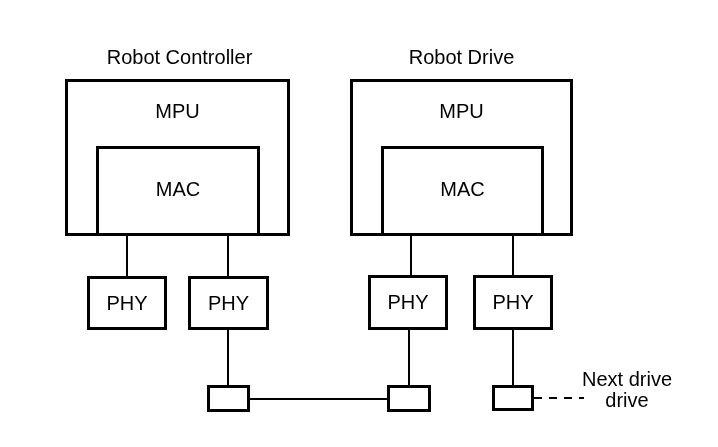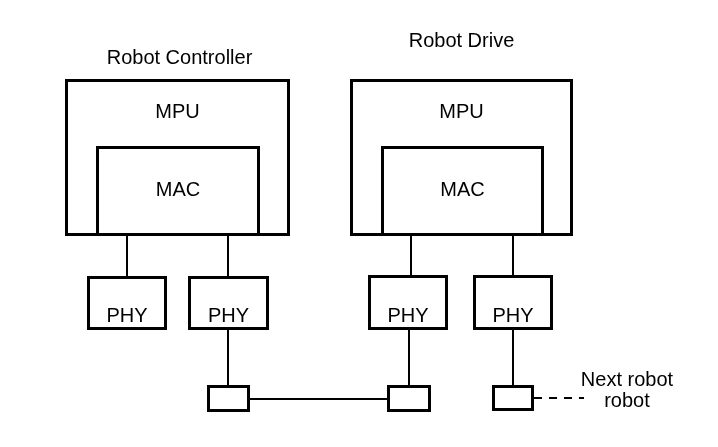--- a/index.html
+++ b/index.html
@@ -25,21 +25,21 @@
   .label {
     position: absolute;
     font-size: 20px;
     line-height: 21px;
     text-align: center;
     color: #000000;
     white-space: nowrap;
   }
   .phy {
     display: flex;
-    align-items: flex-end;
+    align-items: center;
     justify-content: center;
     font-size: 20px;
   }
   .vline {
     position: absolute;
     width: 2px;
     background: #000000;
   }
   .hline {
     position: absolute;
@@ -63,21 +63,21 @@
   .g1-maclbl  { left: 96px;  top: 179px; width: 164px; }
   .g1-line1   { left: 126px; top: 236px; height: 40px; }
   .g1-line2   { left: 227px; top: 236px; height: 40px; }
   .g1-phy1    { left: 87px;  top: 276px; width: 80px;  height: 54px; }
   .g1-phy2    { left: 188px; top: 276px; width: 81px;  height: 54px; }
   .g1-opt     { left: 76px;  top: 337px; width: 110px; }
   .g1-line3   { left: 227px; top: 330px; height: 55px; }
   .conn-a     { left: 207px; top: 385px; width: 43px;  height: 27px; }
 
   
-  .g2-title   { left: 350px; top: 30px;  width: 223px; }
+  .g2-title   { left: 350px; top: 47px;  width: 223px; }
   .g2-outer   { left: 350px; top: 79px;  width: 223px; height: 157px; }
   .g2-mpu     { left: 350px; top: 101px; width: 223px; }
   .g2-mac     { left: 381px; top: 146px; width: 163px; height: 90px; }
   .g2-maclbl  { left: 381px; top: 179px; width: 163px; }
   .g2-line1   { left: 410px; top: 236px; height: 40px; }
   .g2-line2   { left: 512px; top: 236px; height: 40px; }
   .g2-phy1    { left: 368px; top: 275px; width: 80px;  height: 55px; }
   .g2-phy2    { left: 473px; top: 275px; width: 80px;  height: 55px; }
   .g2-line3   { left: 408px; top: 330px; height: 55px; }
   .g2-line4   { left: 512px; top: 330px; height: 55px; }
@@ -129,15 +129,15 @@
     <span>PHY</span>
   </div>
 
   <div class="vline g2-line3"></div>
   <div class="vline g2-line4"></div>
   <div class="box conn-b"></div>
   <div class="box conn-c"></div>
 
   <div class="hline bus"></div>
   <div class="dashline dash"></div>
-  <div class="label multiline next-lbl">Next robot robot</div>
+  <div class="label multiline next-lbl">Next drive drive</div>
 
 </div>
 
 </body></html>

